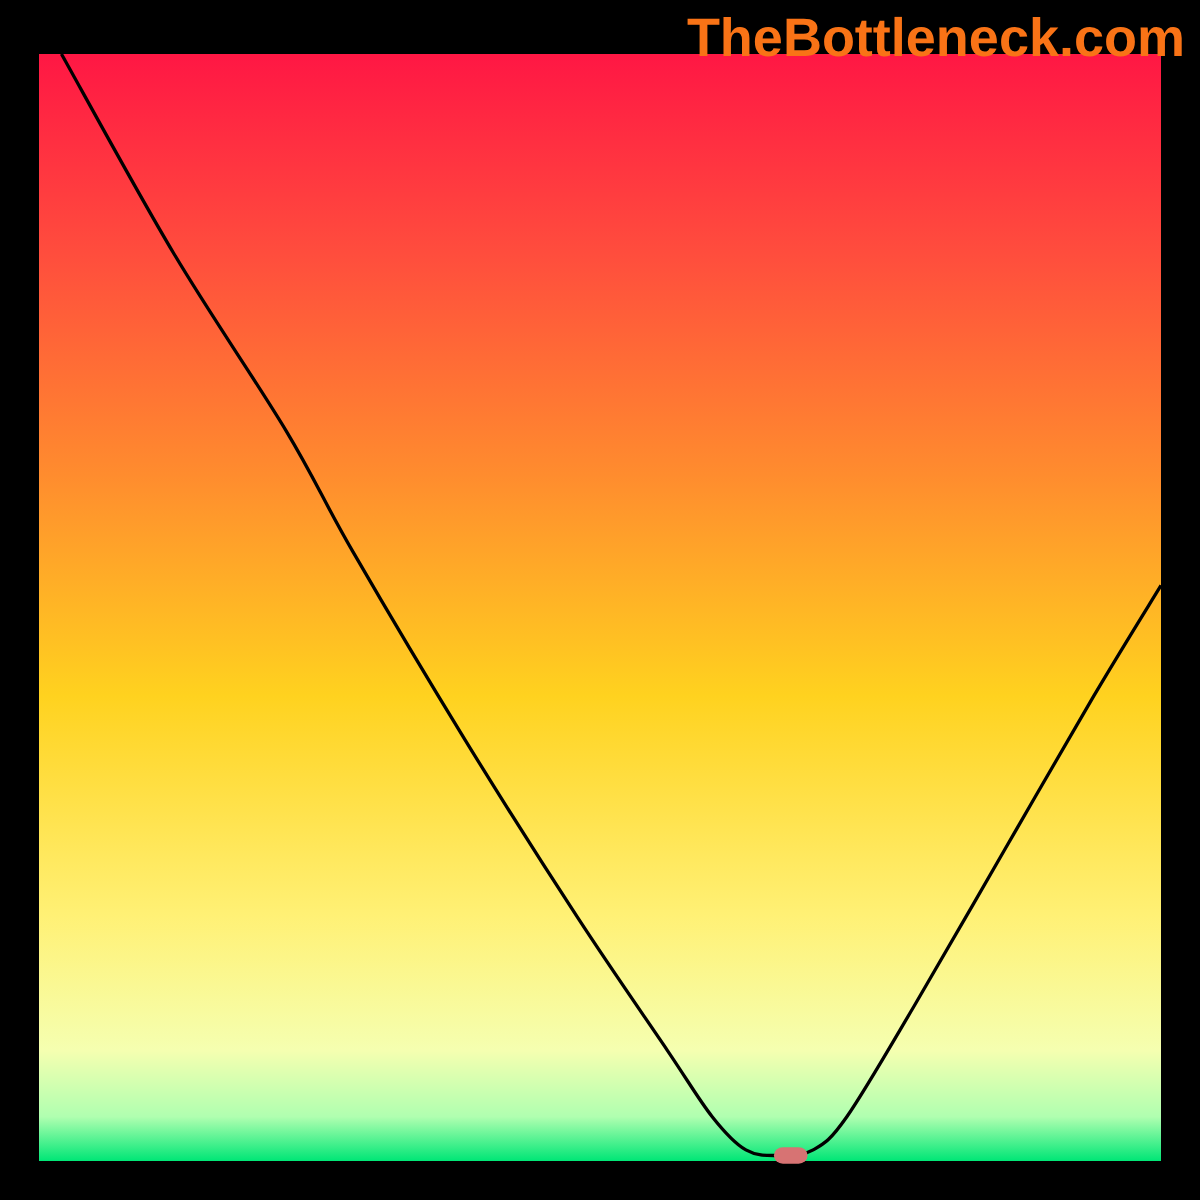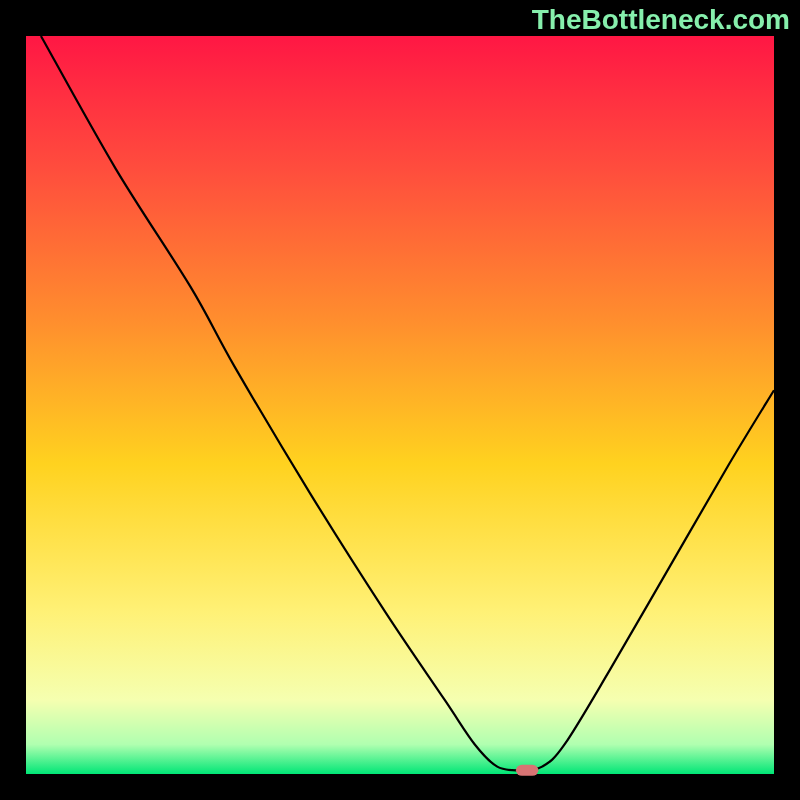--- a/index.html
+++ b/index.html
@@ -13,23 +13,23 @@
   .chart-container {
     position: relative;
     width: 800px;
     height: 800px;
     background: #000;
   }
   .watermark {
     position: absolute;
     top: 4px;
     right: 10px;
-    font-size: 28px;
+    font-size: 36px;
     font-weight: 600;
-    color: #86efac;
+    color: #f97316;
     font-family: Arial, sans-serif;
     z-index: 10;
     text-align: center;
   }
   svg {
     display: block;
   }
 </style>
 </head>
 <body>

